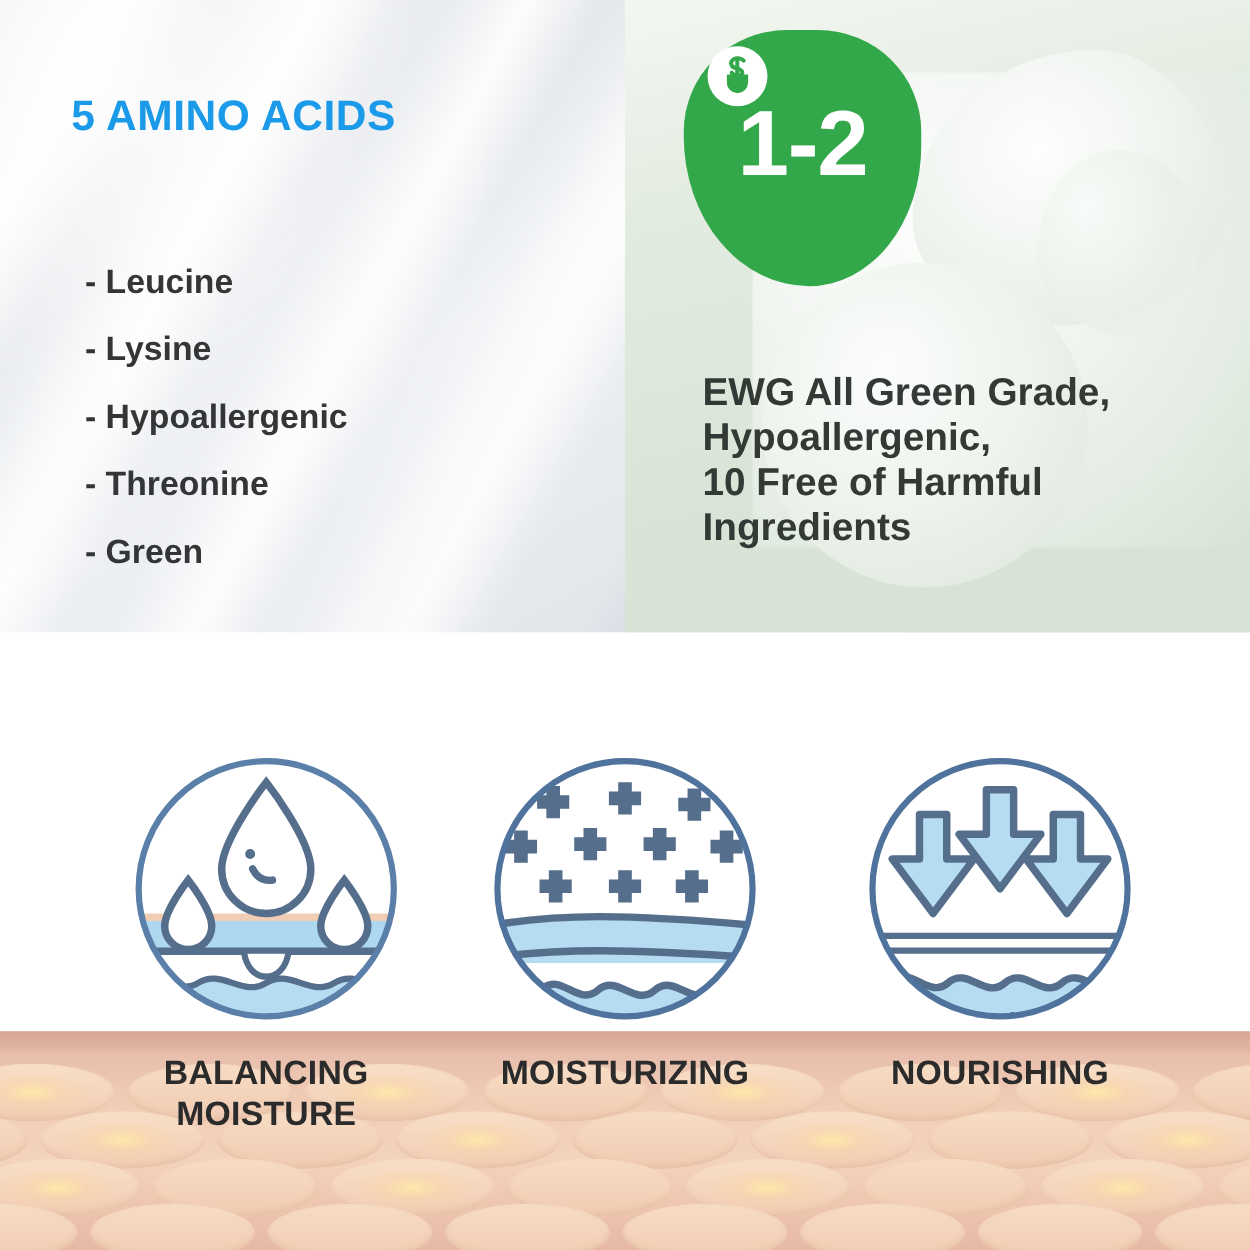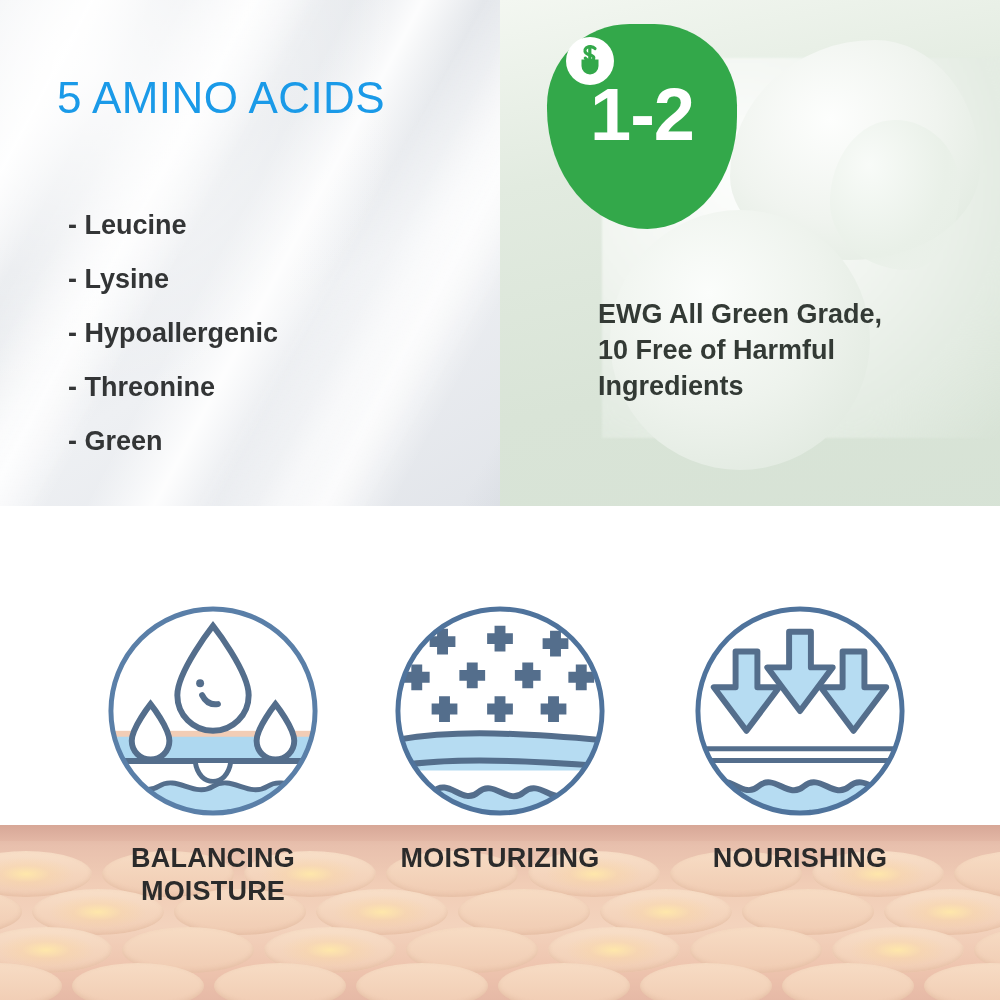--- a/index.html
+++ b/index.html
@@ -29,21 +29,21 @@
       linear-gradient(120deg, rgba(205,210,217,.0) 82%, rgba(200,206,214,.45) 89%, rgba(205,210,217,0) 96%);
     pointer-events:none;
   }
   .panel-left:after{
     content:"";position:absolute;inset:0;
     background:radial-gradient(ellipse at 18% 14%, rgba(255,255,255,.85) 0%, rgba(255,255,255,0) 55%);
     pointer-events:none;
   }
   .headline{
     position:absolute;left:57px;top:76px;z-index:4;
-    font-size:44px;font-weight:normal;letter-spacing:.4px;
+    font-size:34px;font-weight:bold;letter-spacing:.4px;
     color:#1a9ae8;line-height:1;white-space:nowrap;
   }
   .amino-list{
     position:absolute;left:52px;top:196px;z-index:4;
     margin:16px;padding:0;list-style:none;
   }
   .amino-list li{
     font-size:27px;font-weight:bold;color:#333536;
     line-height:1;margin-bottom:27px;white-space:nowrap;
   }
@@ -85,22 +85,22 @@
     text-align:center;color:#ffffff;
     font-size:74px;font-weight:bold;line-height:1;letter-spacing:-1px;
   }
   .ewg-mark{
     position:absolute;left:18px;top:12px;width:50px;height:50px;
   }
   .ewg-text{
     position:absolute;left:62px;top:296px;z-index:6;
   }
   .ewg-text div{
-    font-size:27px;font-weight:bold;color:#333a35;
-    line-height:36px;white-space:nowrap;margin-left:36px;
+    font-size:31px;font-weight:bold;color:#333a35;
+    line-height:36px;white-space:nowrap;
   }
 
   
   .panel-bottom{
     position:absolute;left:0;top:506px;width:1000px;height:494px;
     background:#ffffff;overflow:hidden;
   }
   .skin-band{
     position:absolute;left:0;bottom:0;width:1000px;height:175px;overflow:hidden;
     background:linear-gradient(180deg,#dcb0a0 0%,#e8c0ad 12%,#f1cdb6 34%,#f3d3bd 58%,#eec4ae 82%,#e6b9a6 100%);
@@ -155,20 +155,21 @@
         <circle cx="25" cy="25" r="24" fill="#ffffff"></circle>
         <path d="M30 12.5c-2.2-2.4-6.6-2.6-8.8-.6-2.4 2.2-1.3 5.3 1.6 6.3 2.6.9 5.6 1.2 6 3.3.4 2.1-2.3 3.6-5 3-1.7-.4-2.8-1.3-3.5-2.4" fill="none" stroke="#33a84a" stroke-width="3.2" stroke-linecap="round"></path>
         <path d="M16.5 23.5h17v6.5a8.5 8.5 0 0 1-8.5 8.5 8.5 8.5 0 0 1-8.5-8.5z" fill="#33a84a"></path>
         <rect x="23.2" y="9.5" width="3.2" height="16" fill="#33a84a"></rect>
       </svg>
       <div class="ewg-badge-num">1-2</div>
     </div>
 
     <div class="ewg-text">
       <div>EWG All Green Grade,</div>
+      <div>Hypoallergenic,</div>
       <div>10 Free of Harmful</div>
       <div>Ingredients</div>
     </div>
   </div>
 
   <div class="panel-bottom">
 
     <div class="skin-band">
       <div class="cell-row" style="top:26px">
         <div class="cell lit"></div>

